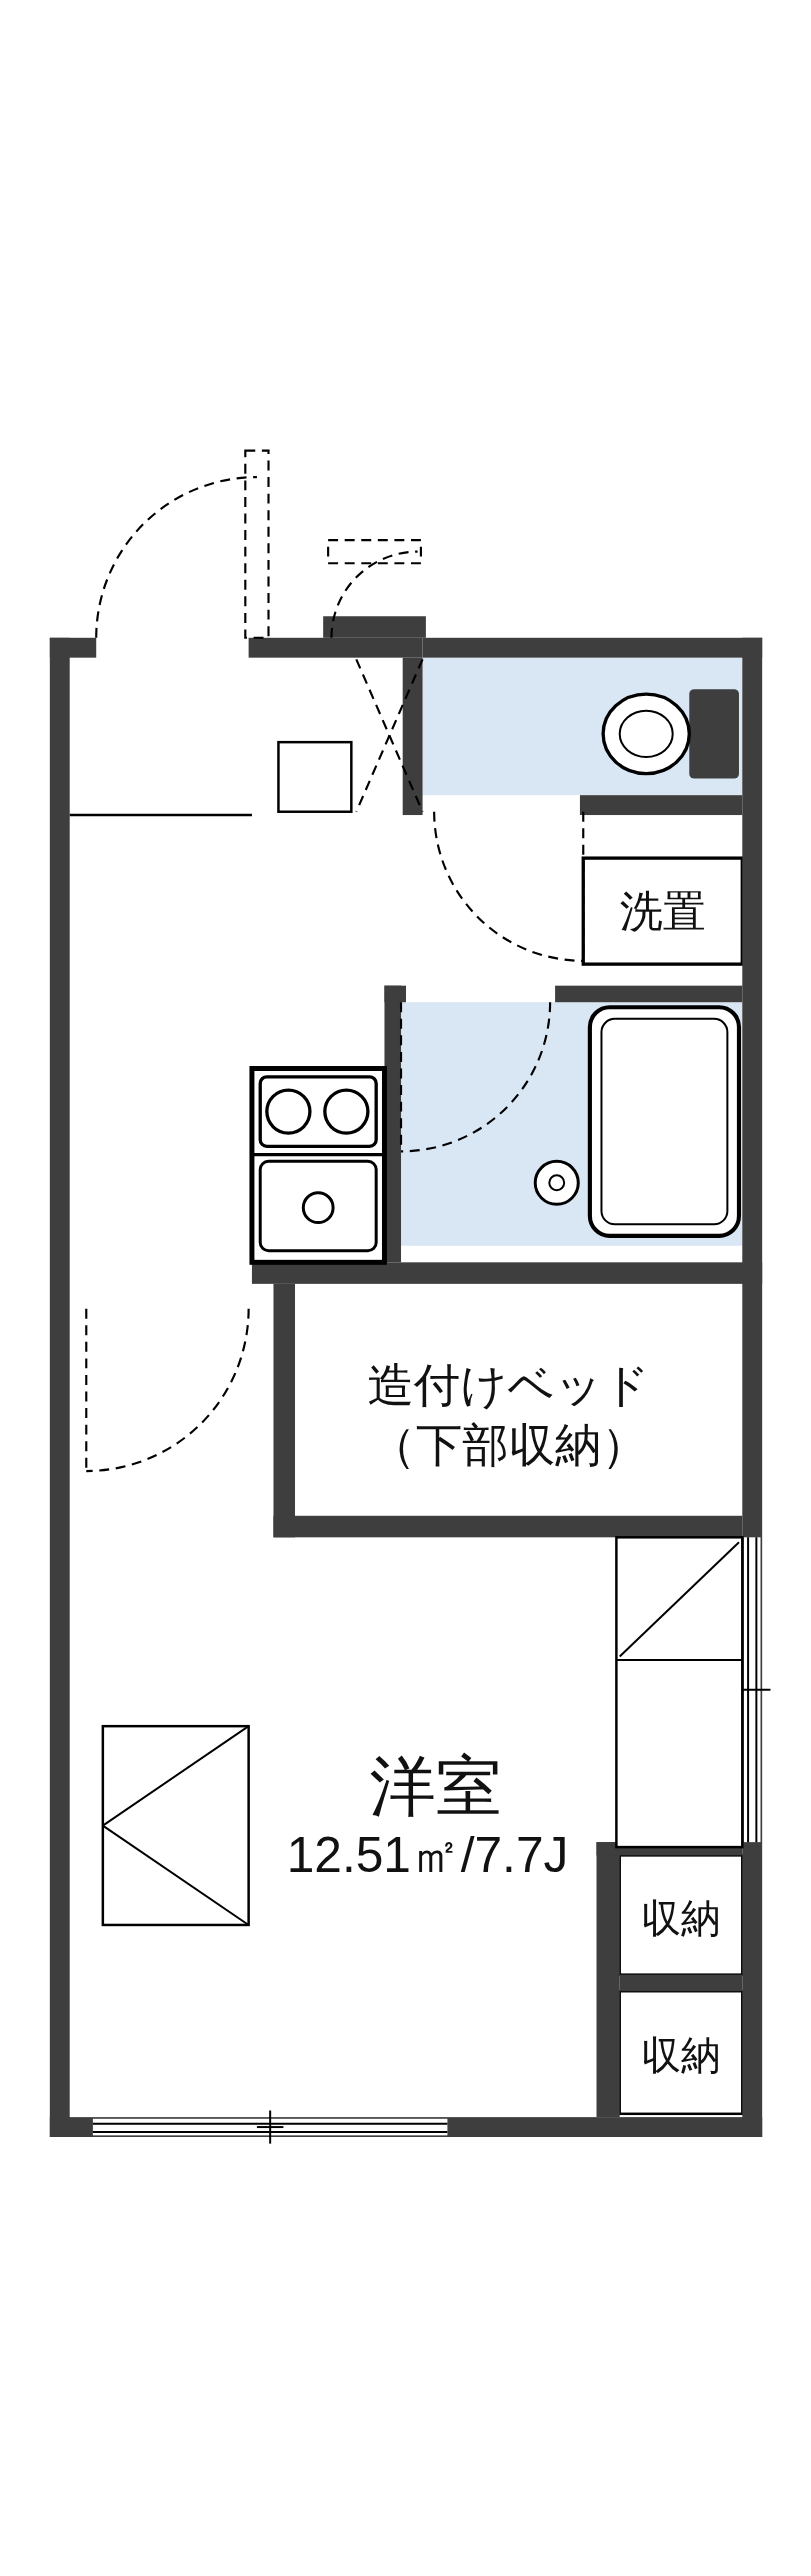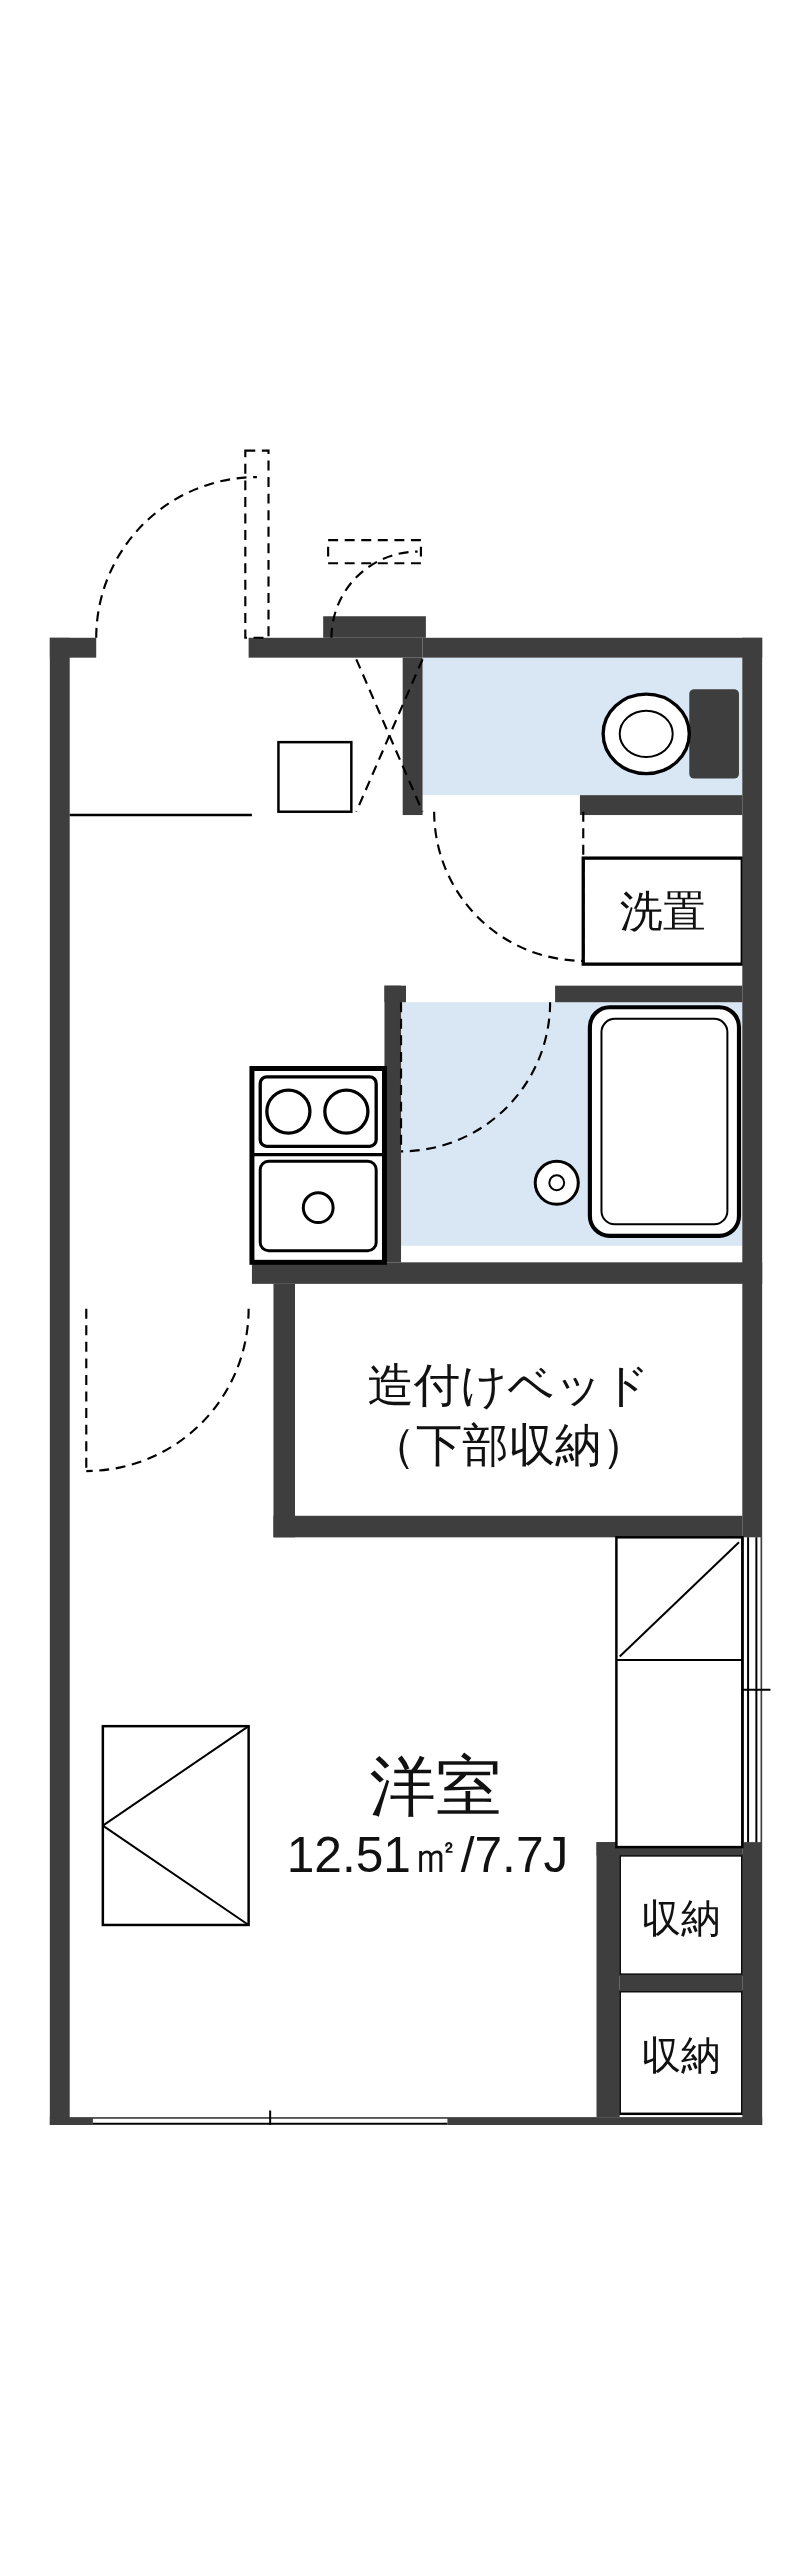--- a/index.html
+++ b/index.html
@@ -1,16 +1,16 @@
 <!DOCTYPE html>
 <html style="--wall: #3e3e3e; --wet_area_fill: #d9e7f4; --storage_fill: #f7ebcd; --line: #000000; --background: #ffffff;font-size:14.5px"><head>
 <meta charset="utf-8">
 <style>
   html,body{margin:0;padding:0;background:#fff;}
-  .page{position:relative;width:812px;height:2125px;background:var(--background,#fff);overflow:hidden;}
+  .page{position:relative;width:812px;height:2576px;background:var(--background,#fff);overflow:hidden;}
   svg{position:absolute;left:0;top:0;display:block;}
   .wall{fill:var(--wall,#3e3e3e);stroke:none;}
   .wet{fill:var(--wet_area_fill,#d9e7f4);}
   .cream{fill:var(--storage_fill,#f7ebcd);}
   .ln{stroke:var(--line,#000);fill:none;}
   .white{fill:#fff;}
   .dash{stroke:var(--line,#000);stroke-dasharray:6 4;fill:none;stroke-width:1.3;}
   text{font-family:"Liberation Sans","DejaVu Sans",sans-serif;fill:#111;}
   .t-mid{text-anchor:middle;}
 </style>

